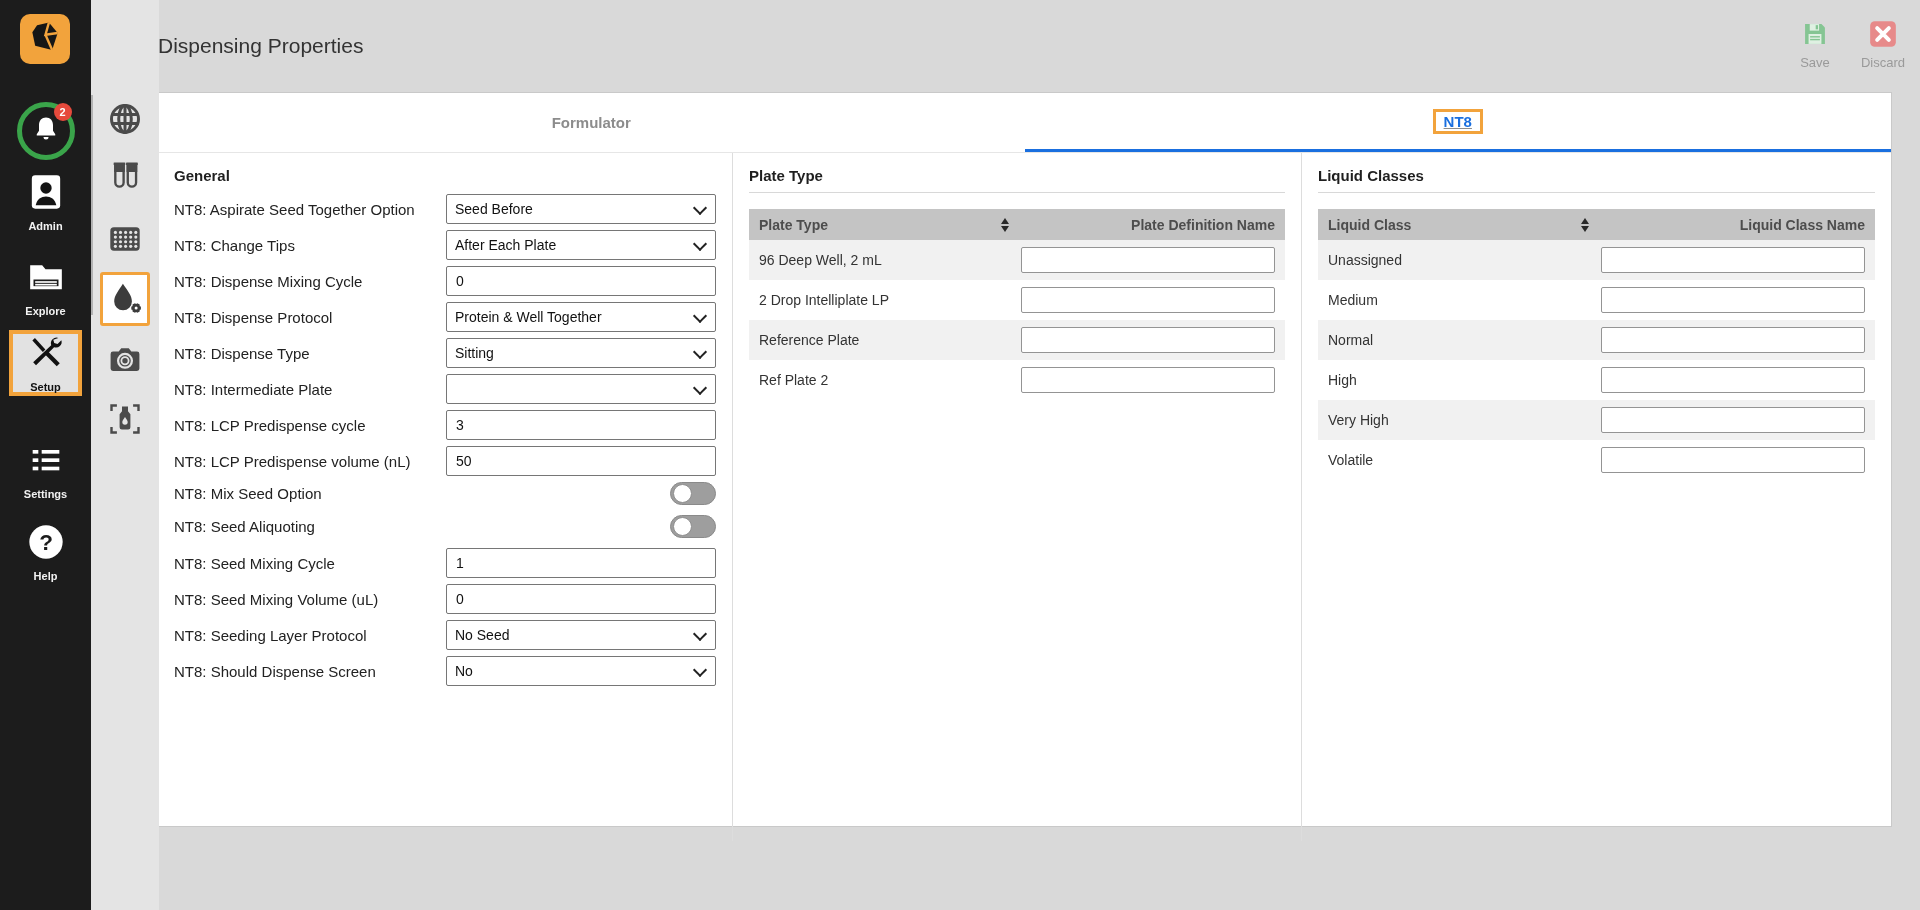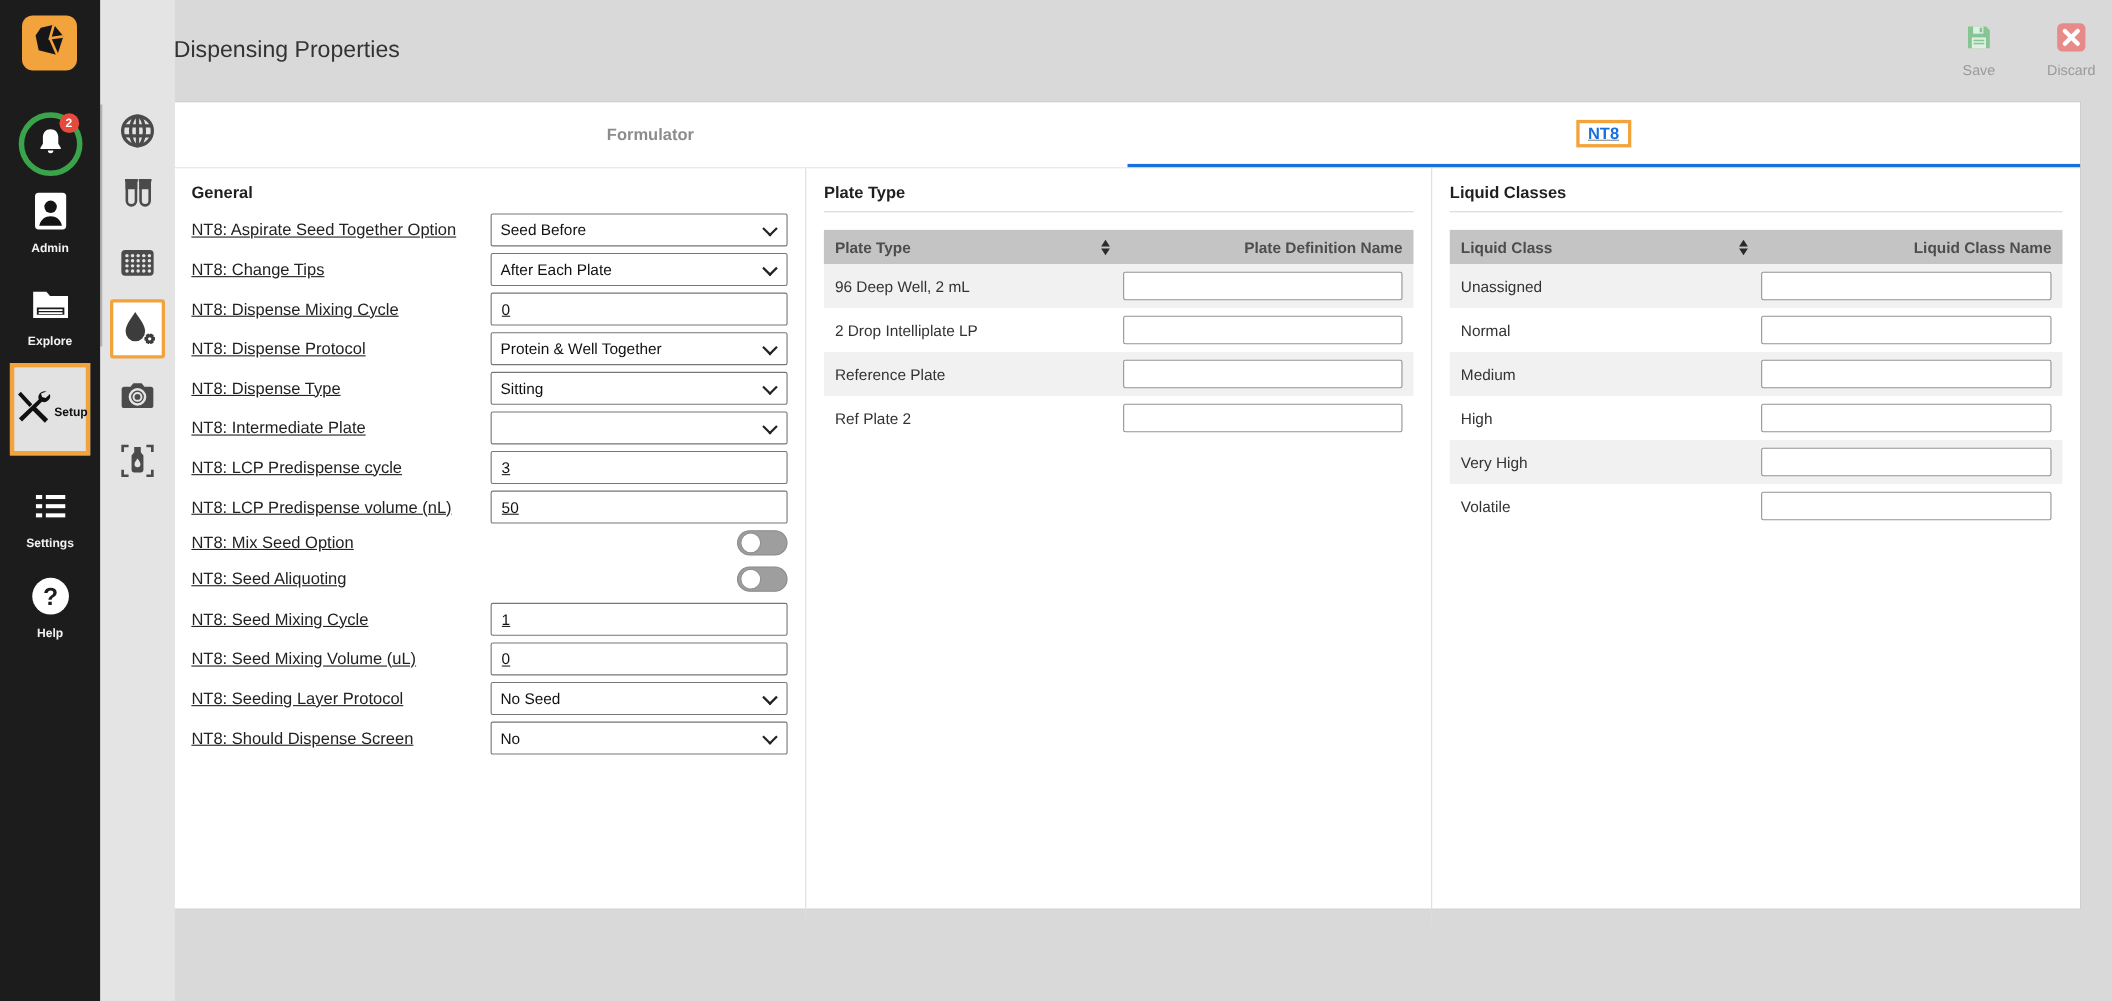--- a/index.html
+++ b/index.html
@@ -37,23 +37,23 @@
     color:#fff; font-size:11px; font-weight:700;
     display:flex; align-items:center; justify-content:center;
   }
   .item-admin   { top:170px; }
   .item-explore { top:255px; }
   .item-settings{ top:438px; }
   .item-help    { top:520px; }
   .icon-tile44 { width:44px; height:44px; display:flex; align-items:center; justify-content:center; }
   .icon-tile44 svg { width:40px; height:40px; }
   .setup-tile {
-    position:absolute; left:9px; top:330px; width:73px; height:84px;
+    position:absolute; left:9px; top:330px; width:73px; height:66px;
     background:#e2e2e2; border:4px solid #F2A33C;
-    display:flex; flex-direction:row; align-items:center; justify-content:center;
+    display:flex; flex-direction:column; align-items:center; justify-content:center;
     cursor:pointer;
   }
   .setup-tile svg { width:38px; height:38px; }
   .setup-tile .nav-label { color:#111; }
 
   
   .substrip {
     position:absolute; left:91px; top:0; width:68px; height:910px;
     background:#e4e4e4; z-index:2;
   }
@@ -70,21 +70,21 @@
   .strip-bottle { top:396px; }
   .strip-droplet {
     position:absolute; left:50%; transform:translateX(-50%); top:272px;
     width:50px; height:54px; background:#ffffff; border:3px solid #F2A33C; border-radius:3px;
     display:flex; align-items:center; justify-content:center; cursor:pointer;
   }
   .strip-droplet svg { width:36px; height:36px; }
 
   
   .page-title { position:absolute; left:158px; top:34px; font-size:21px; color:#333; }
-  .header-actions { position:absolute; right:8px; top:20px; display:flex; gap:26px; }
+  .header-actions { position:absolute; right:8px; top:20px; display:flex; gap:10px; }
   .action-btn { display:flex; flex-direction:column; align-items:center; width:58px; cursor:pointer; }
   .action-btn svg { width:28px; height:28px; }
   .action-label { font-size:13px; color:#9a9a9a; margin-top:3px; }
 
   
   .card {
     position:absolute; left:157px; top:92px; width:1735px; height:735px;
     background:#ffffff; border:1px solid #c9c9c9;
   }
   .tabs { display:flex; height:60px; border-bottom:1px solid #e6e6e6; }
@@ -94,21 +94,21 @@
 
   .content { display:flex; height:688px; }
   .col { padding:14px 16px 0 16px; }
   .col-general { width:574px; }
   .col-plate   { width:569px; border-left:1px solid #dddddd; }
   .col-liquid  { flex:1;      border-left:1px solid #dddddd; }
   .section-heading { font-size:15px; font-weight:700; color:#1f1f1f; }
   .heading-rule { border-bottom:1px solid #d8d8d8; margin:8px 0 16px 0; }
 
   
-  .g-rows { margin-top:10px;text-decoration:underline; }
+  .g-rows { margin-top:10px; }
   .g-row { display:flex; align-items:center; min-height:30px; margin-bottom:6px; }
   .g-row.toggle-row { min-height:23px; margin-bottom:10px;justify-content:space-between; }
   .g-label { width:272px; flex-shrink:0; font-size:15px; color:#222; }
   .sel { position:relative; width:274px; height:30px; }
   .sel select {
     width:100%; height:100%; appearance:none; -webkit-appearance:none; -moz-appearance:none;
     border:1px solid #767676; border-radius:2px; background:#fff;
     font-family:"Liberation Sans", sans-serif; font-size:14px; color:#111;
     padding:0 26px 0 8px; cursor:pointer;
   }
@@ -492,27 +492,27 @@
           </span>
           <span class="th2">Liquid Class Name</span>
         </div>
         <div class="tr">
           <span class="td1">Unassigned</span>
           <span class="td2">
               <input class="cell-input" value="" style="">
             </span>
         </div>
         <div class="tr">
+          <span class="td1">Medium</span>
+          <span class="td2">
+              <input class="cell-input" value="" style="">
+            </span>
+        </div>
+        <div class="tr">
           <span class="td1">Normal</span>
-          <span class="td2">
-              <input class="cell-input" value="" style="">
-            </span>
-        </div>
-        <div class="tr">
-          <span class="td1">Medium</span>
           <span class="td2">
               <input class="cell-input" value="" style="">
             </span>
         </div>
         <div class="tr">
           <span class="td1">High</span>
           <span class="td2">
               <input class="cell-input" value="" style="">
             </span>
         </div>

